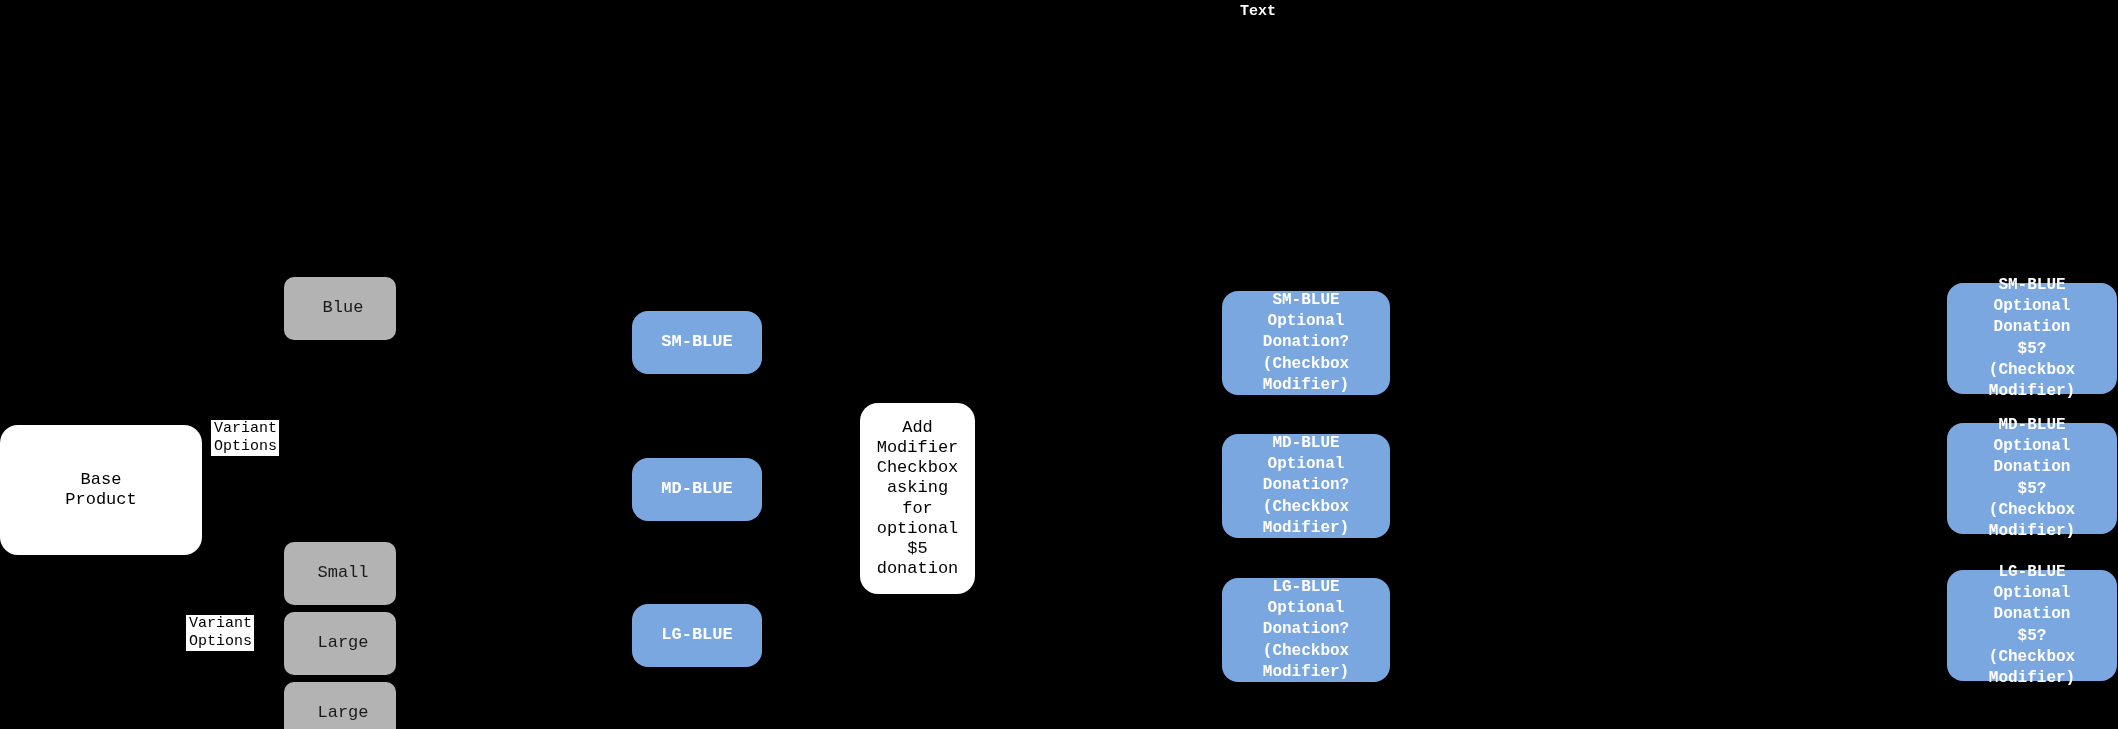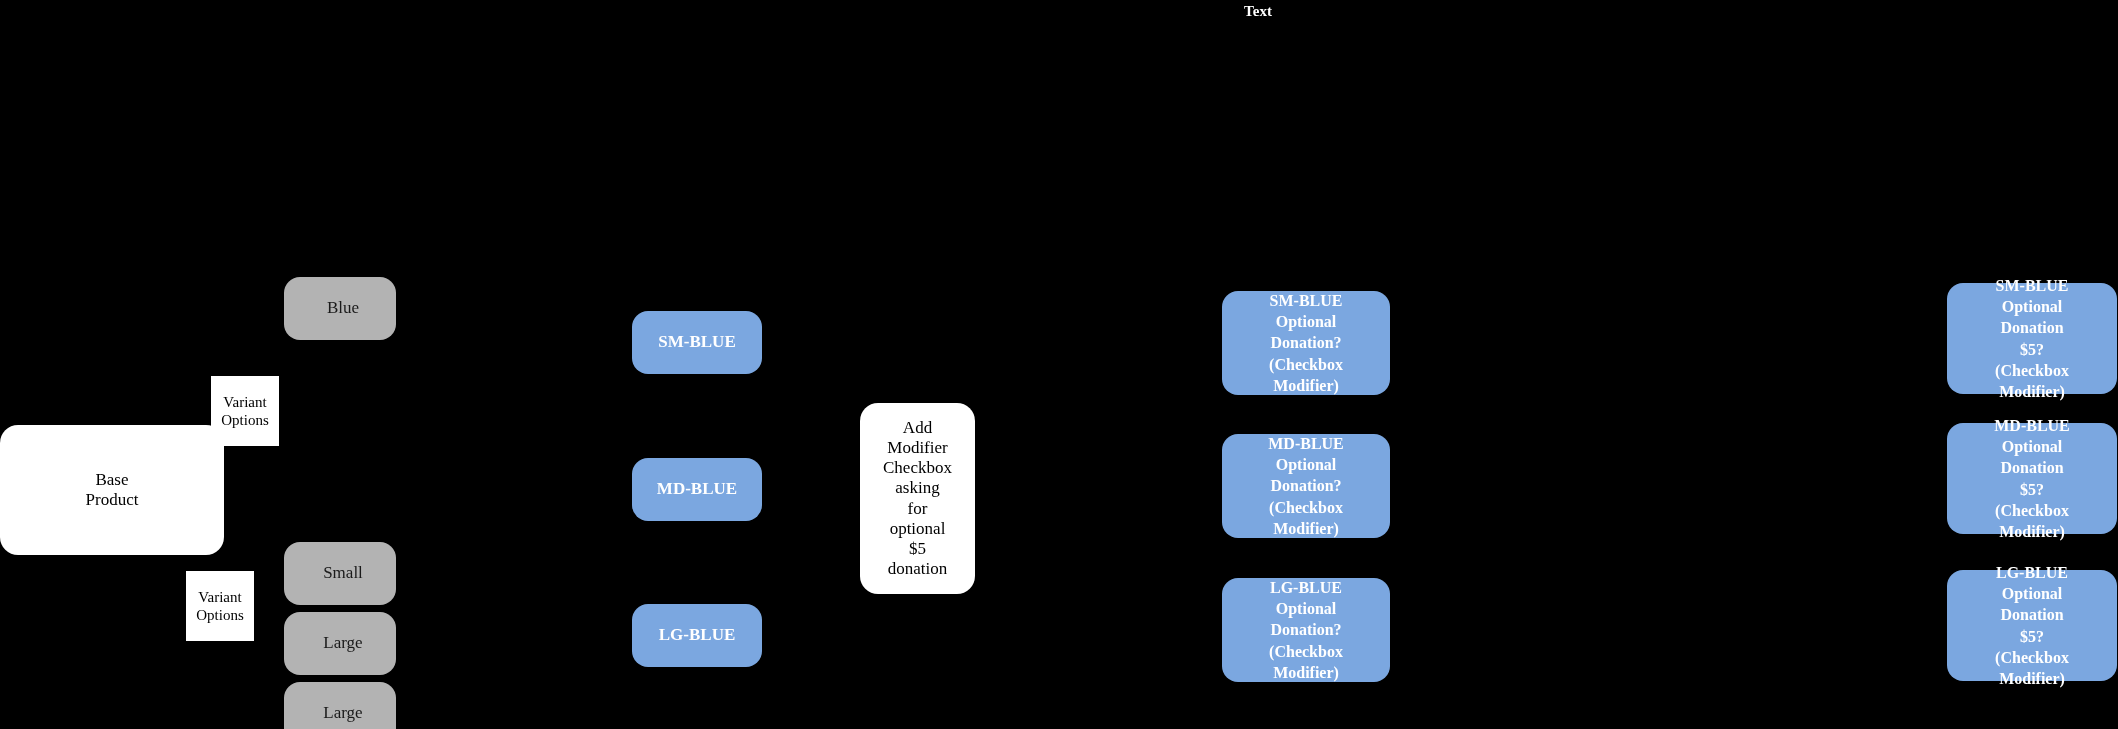--- a/index.html
+++ b/index.html
@@ -6,21 +6,21 @@
     margin: 0;
     padding: 0;
     background: #000000;
   }
   #canvas {
     position: relative;
     width: 2118px;
     height: 729px;
     background: #000000;
     overflow: hidden;
-    font-family: Liberation Serif, serif;
+    font-family: Liberation Mono, monospace;
   }
 
   .node {
     position: absolute;
     box-sizing: border-box;
     display: flex;
     align-items: center;
     justify-content: center;
     text-align: center;
     line-height: 1.18;
@@ -33,21 +33,21 @@
     color: #000000;
     border-radius: 18px;
     font-size: 17px;
     font-weight: 400;
   }
 
   
   .node.gray {
     background: #b3b3b3;
     color: #1a1a1a;
-    border-radius: 16px;
+    border-radius: 10px;
     font-size: 17px;
     font-weight: 400;
     padding-left: 6px;
   }
 
   
   .node.blue {
     background: #7ba7e0;
     color: #ffffff;
     border-radius: 16px;
@@ -60,43 +60,44 @@
   }
 
   
   .edge-label {
     position: absolute;
     background: #ffffff;
     color: #000000;
     font-size: 15px;
     line-height: 1.2;
     text-align: center;
-    padding: 17px 3px;
+    padding: 0 3px;
     white-space: pre-line;
     box-sizing: border-box;
+    margin-top: 44px;
   }
 
   
   .float-text {
     position: absolute;
     color: #ffffff;
     font-size: 15px;
     font-weight: 700;
     text-align: center;
     white-space: pre-line;
   }
 </style>
 </head>
 <body>
 
 <div id="canvas">
 
   <div class="float-text" style="left:1228px; top:3px; width:60px;">Text</div>
 
-  <div class="node white" style="left:0px; top:425px; width:224px; height:130px;">Base
+  <div class="node white" style="left:0px; top:425px; width:202px; height:130px;">Base
 Product</div>
 
   <div class="edge-label" style="left:211px; top:376px; width:68px;">Variant
 Options</div>
 
   <div class="edge-label" style="left:186px; top:571px; width:68px;">Variant
 Options</div>
 
   <div class="node gray" style="left:284px; top:277px; width:112px; height:63px;">Blue</div>
 

